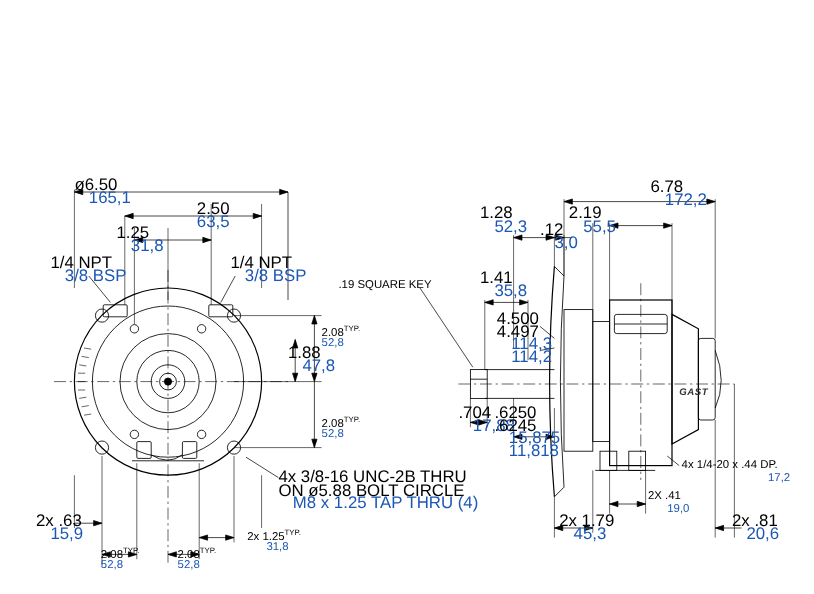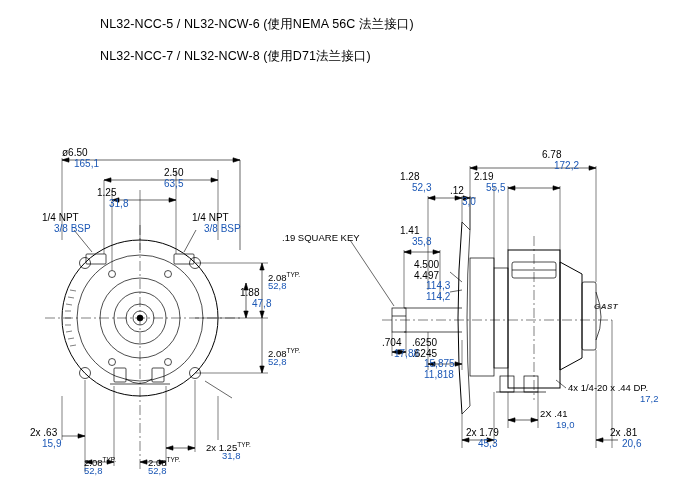--- a/index.html
+++ b/index.html
@@ -39,39 +39,37 @@
   }
   .lbl {
     position: absolute;
     font-size: 9.5px;
     line-height: 10.5px;
     white-space: nowrap;
   }
   .blk { color: #000000; }
   .blu { color: #1b57b5; }
   .sup { font-size: 6.5px; vertical-align: super; }
-  .stack { position: absolute; font-size: 10px; line-height: 10.5px; white-space: nowrap; }
+  .stack { position: absolute; font-size: 14px; line-height: 10.5px; white-space: nowrap; }
   .stack .blk { display: block; color: #000; }
   .stack .blu { display: block; color: #1b57b5; margin-left: 12px; }
   .gastlogo {
     position: absolute;
     font-size: 8px;
     font-style: italic;
     font-weight: bold;
     color: #333;
     letter-spacing: 0.5px;
   }
 </style>
 </head>
 <body>
 
 <div id="sheet">
 
-  <div class="hdr" id="hdr1">NL32-NCC-5 / NL32-NCW-6  (使用NEMA 56C 法兰接口)</div>
-  <div class="hdr" id="hdr2">NL32-NCC-7 / NL32-NCW-8  (使用D71法兰接口)</div>
 
   <svg class="dwg" viewBox="0 0 678 495" xmlns="http://www.w3.org/2000/svg">
     <g fill="none" stroke="#000" stroke-width="0.7">
 
       <circle cx="140" cy="318" r="78" stroke="#000" stroke-width="1"></circle>
 
       <circle cx="140" cy="318" r="63" stroke="#000" stroke-width="0.7"></circle>
       <circle cx="140" cy="318" r="40" stroke="#000" stroke-width="0.7"></circle>
       <circle cx="140" cy="318" r="26" stroke="#000" stroke-width="0.7"></circle>
       <circle cx="140" cy="318" r="14" stroke="#000" stroke-width="0.7"></circle>
@@ -341,20 +339,25 @@
   <div class="lbl blu" style="left:268px; top:281px;">52,8</div>
 
   <div class="stack" style="left:240px; top:288px;">
     <span class="blk">1.88</span>
     <span class="blu">47,8</span>
   </div>
 
   <div class="lbl blk" style="left:268px; top:346px;"><span>2.08</span><span class="sup">TYP.</span></div>
   <div class="lbl blu" style="left:268px; top:357px;">52,8</div>
 
+  <div class="stack" style="left:232px; top:392px;">
+    <span class="blk">4x 3/8-16 UNC-2B THRU</span>
+    <span class="blk">ON ø5.88 BOLT CIRCLE</span>
+    <span class="blu">M8 x 1.25 TAP THRU (4)</span>
+  </div>
 
   <div class="stack" style="left:30px; top:428px;">
     <span class="blk">2x  .63</span>
     <span class="blu">15,9</span>
   </div>
 
   <div class="lbl blk" style="left:84px; top:455px;"><span>2.08</span><span class="sup">TYP.</span></div>
   <div class="lbl blu" style="left:84px; top:466px;">52,8</div>
 
   <div class="lbl blk" style="left:148px; top:455px;"><span>2.08</span><span class="sup">TYP.</span></div>
@@ -418,15 +421,15 @@
   <div class="stack" style="left:466px; top:428px;">
     <span class="blk">2x  1.79</span>
     <span class="blu">45,3</span>
   </div>
 
   <div class="stack" style="left:610px; top:428px;">
     <span class="blk">2x  .81</span>
     <span class="blu">20,6</span>
   </div>
 
-  <div class="gastlogo" style="left:566px; top:302px;margin-left:28px;">GAST</div>
+  <div class="gastlogo" style="left:566px; top:322px;">GAST</div>
 
 </div>
 
 </body></html>

